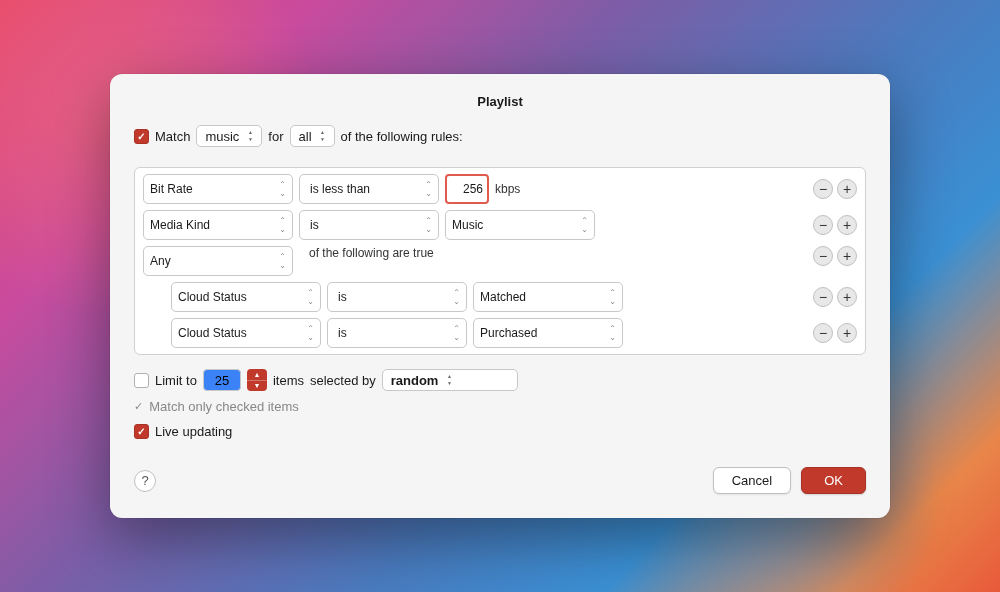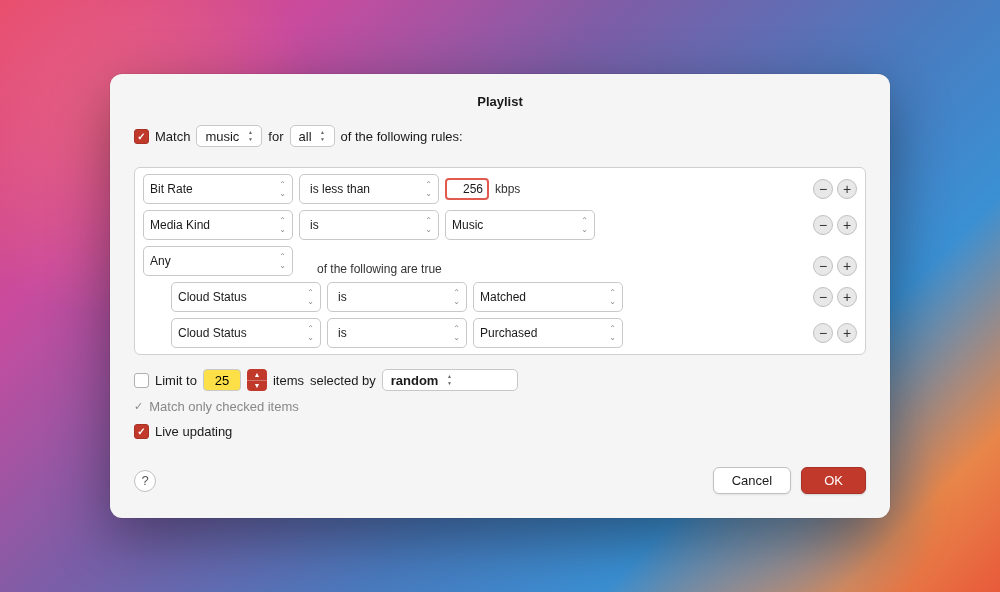--- a/index.html
+++ b/index.html
@@ -171,21 +171,21 @@
       color: #888;
     }
 
     .rule-value-input {
       background: white;
       border: 2px solid #e05a4e;
       border-radius: 4px;
       padding: 1px 4px;
       font-size: 12px;
       width: 44px;
-      height: 22px;
+      height: 30px;
       text-align: right;
       color: #1a1a1a;
     }
 
     .rule-label {
       font-size: 12px;
       color: #333;
     }
 
     .rule-spacer { flex: 1; }
@@ -208,22 +208,22 @@
       justify-content: center;
       cursor: pointer;
       font-size: 14px;
       font-weight: 300;
       color: #333;
       line-height: 1;
     }
 
     .any-of-row {
       display: flex;
-      align-items: flex-end;
-      gap: 20px;
+      align-items: flex-start;
+      gap: 12px;
     }
 
     .any-of-label {
       font-size: 12px;
       color: #333;
       padding-left: 4px;
     }
 
     .limit-row {
       display: flex;
@@ -244,21 +244,21 @@
       cursor: pointer;
     }
 
     .limit-input {
       width: 38px;
       height: 22px;
       border: 1px solid #c8c8c8;
       border-radius: 4px;
       text-align: center;
       font-size: 13px;
-      background: #fde047;
+      background: #3b82f6;
     }
 
     .limit-stepper {
       display: inline-flex;
       flex-direction: column;
       background: #c0392b;
       border-radius: 4px;
       overflow: hidden;
       width: 20px;
       height: 22px;

